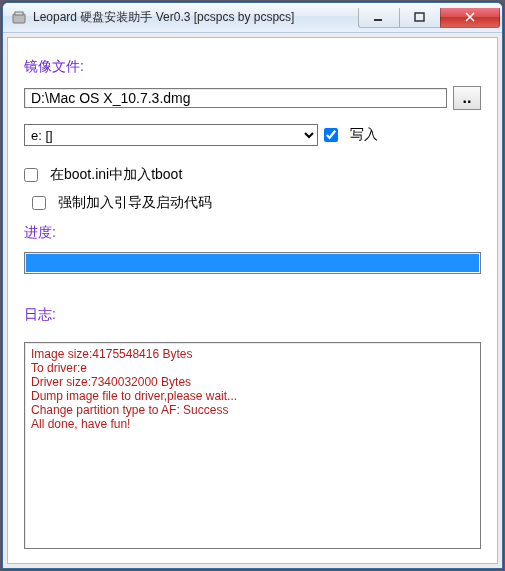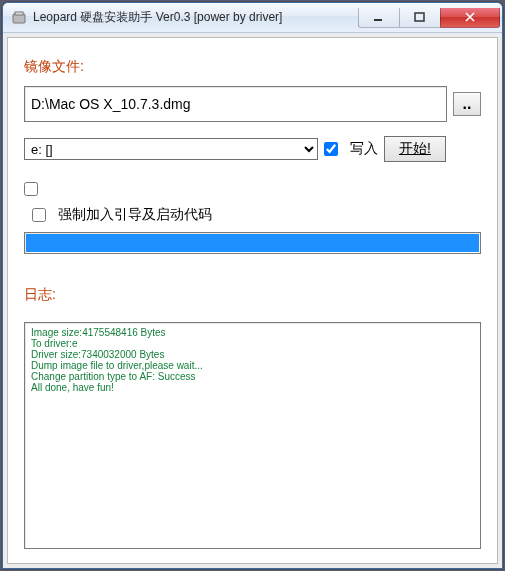--- a/index.html
+++ b/index.html
@@ -86,32 +86,32 @@
   .panel {
     border: 1px solid #bdbdbd;
     background: #fff;
     height: 100%;
     padding: 14px 16px 14px 16px;
     display: flex;
     flex-direction: column;
   }
   .label {
     font-size: 14px;
-    color: #c2410c;
+    color: #6d28d9;
     margin: 6px 0 10px 0;
   }
   .row {
     display: flex;
     align-items: center;
     gap: 6px;
     margin-bottom: 14px;
   }
   .textinput {
     flex: 1;
-    height: 36px;
+    height: 20px;
     font-size: 14px;
     font-family: Tahoma, sans-serif;
     padding: 4px 6px;
     border: 1px solid #7a7a7a;
     background: #fff;
     box-shadow: inset 1px 1px 0 #e8e8e8;
   }
   .dirbtn {
     width: 28px;
     height: 24px;
@@ -174,39 +174,39 @@
     height: 100%;
     background: #1e90ff;
   }
   .logbox {
     flex: 1;
     margin-top: 8px;
     border: 1px solid #7a7a7a;
     background: #fff;
     box-shadow: inset 1px 1px 0 #e8e8e8;
     padding: 4px 6px;
-    font-size: 10px;
+    font-size: 12px;
     font-family: Tahoma, sans-serif;
-    color: #15803d;
+    color: #b91c1c;
     white-space: pre-line;
     overflow: auto;
   }
 </style>
 </head>
 <body>
 
 <div class="window">
   <div class="titlebar">
     <span class="icon">
       <svg viewBox="0 0 16 16">
           <rect x="2" y="4" width="12" height="9" rx="1" fill="#bbb" stroke="#777"></rect>
           <rect x="4" y="2" width="8" height="3" fill="#ddd" stroke="#777"></rect>
         </svg>
     </span>
-    <span class="title">Leopard 硬盘安装助手 Ver0.3 [power by driver]</span>
+    <span class="title">Leopard 硬盘安装助手 Ver0.3 [pcspcs by pcspcs]</span>
     <div class="winbtns">
       <div class="winbtn min">
         <svg viewBox="0 0 12 10">
             <rect x="1" y="7" width="8" height="2" fill="#333"></rect>
           </svg>
       </div>
       <div class="winbtn max">
         <svg viewBox="0 0 12 10">
             <rect x="1" y="1" width="9" height="8" fill="none" stroke="#333" stroke-width="1.5"></rect>
           </svg>
@@ -229,35 +229,36 @@
       </div>
 
       <div class="row">
         <select class="select">
           <option>e: []</option>
         </select>
         <label class="chk">
           <input type="checkbox" id="chk-write" checked="" style="">
           <span>写入</span>
         </label>
-        <button class="startbtn">开始!</button>
       </div>
 
       <div class="options">
         <label class="chk">
           <input type="checkbox" id="chk-tboot" style="">
+          <span>在boot.ini中加入tboot</span>
         </label>
         <div class="optrow">
           <label class="chk">
             <input type="checkbox" id="chk-force" style="">
             <span>强制加入引导及启动代码</span>
           </label>
         </div>
       </div>
 
+      <div class="label progress-wrap">进度:</div>
       <div class="progress">
         <div class="bar" id="progress-bar-fill" style="width: 100%;"></div>
       </div>
 
       <div class="label" style="margin-top:32px">日志:</div>
       <div class="logbox" id="logbox">Image size:4175548416 Bytes
 To driver:e
 Driver size:7340032000 Bytes
 Dump image file to driver,please wait...
 Change partition type to AF: Success

